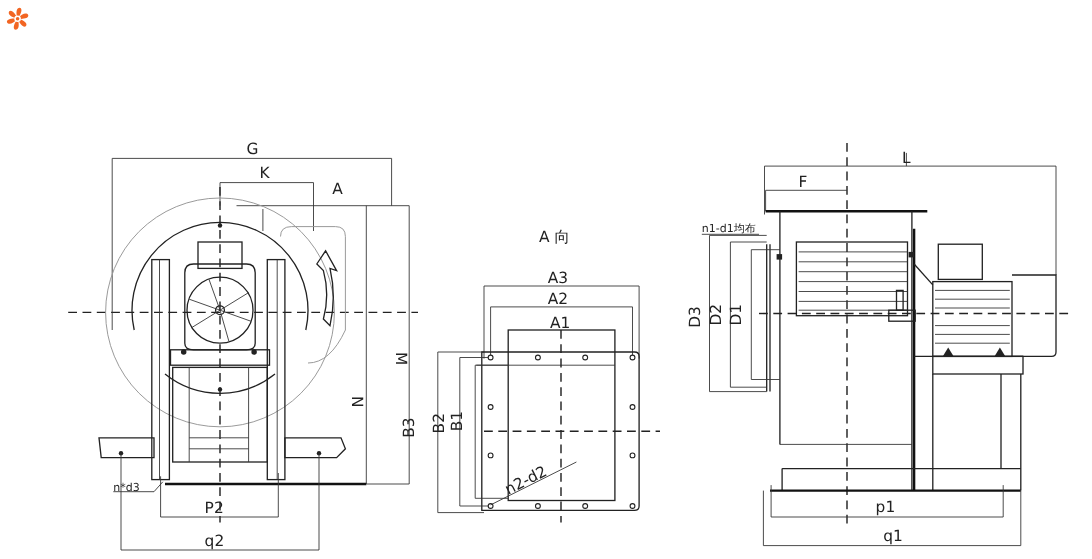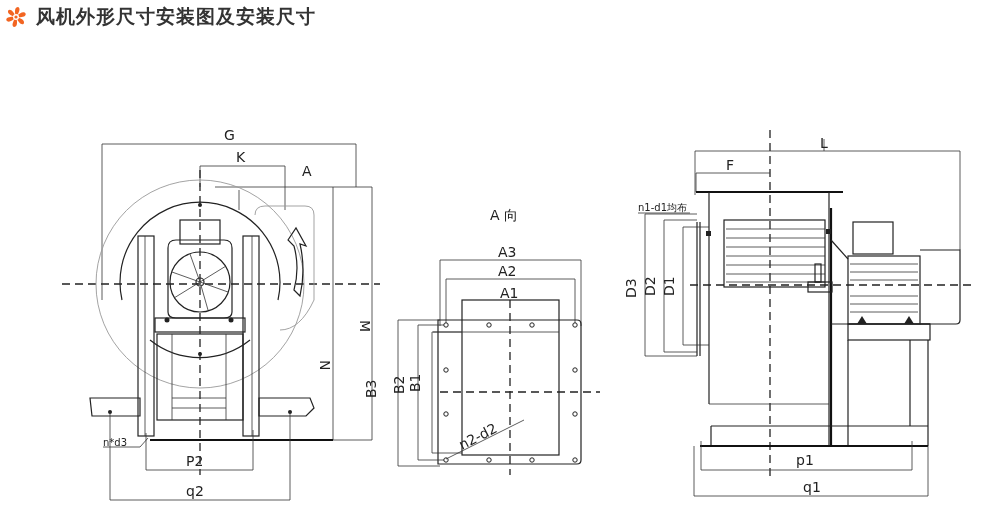--- a/index.html
+++ b/index.html
@@ -27,21 +27,20 @@
       <path d="M12 12 C10 6, 11 2, 14 2 C17 3, 15 8, 12 12Z"></path>
       <path d="M12 12 C10 6, 11 2, 14 2 C17 3, 15 8, 12 12Z" transform="rotate(60 12 12)"></path>
       <path d="M12 12 C10 6, 11 2, 14 2 C17 3, 15 8, 12 12Z" transform="rotate(120 12 12)"></path>
       <path d="M12 12 C10 6, 11 2, 14 2 C17 3, 15 8, 12 12Z" transform="rotate(180 12 12)"></path>
       <path d="M12 12 C10 6, 11 2, 14 2 C17 3, 15 8, 12 12Z" transform="rotate(240 12 12)"></path>
       <path d="M12 12 C10 6, 11 2, 14 2 C17 3, 15 8, 12 12Z" transform="rotate(300 12 12)"></path>
     </g>
     <circle cx="12" cy="12" r="3" fill="#fff"></circle>
     <circle cx="12" cy="12" r="1.6" fill="#f26522"></circle>
   </svg>
-  <span class="title">风机外形尺寸安装图及安装尺寸</span>
 </div>
 
 <svg class="drawing" width="993" height="508" viewBox="0 0 993 508">
 
   <g>
 
     <line class="dash" x1="62" y1="284" x2="380" y2="284"></line>
     <line class="dash" x1="200" y1="170" x2="200" y2="475"></line>
 
     <polyline class="thin" points="102,300 102,144 356,144 356,187"></polyline>

